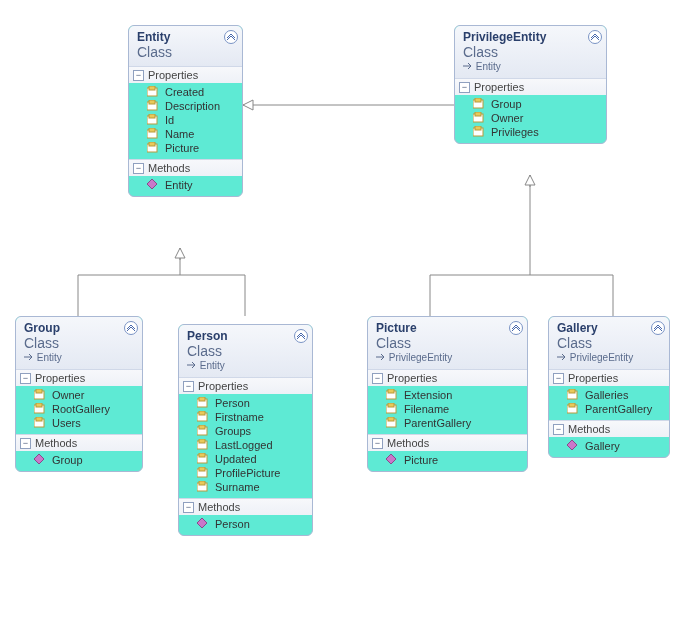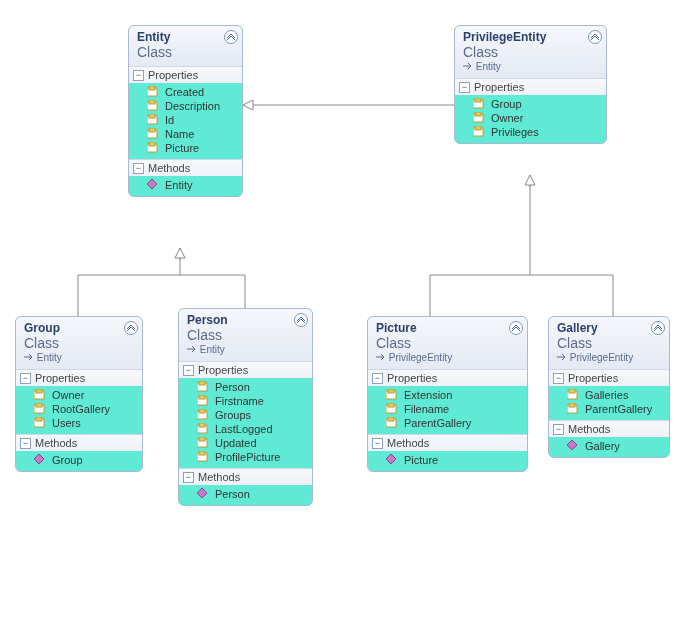--- a/index.html
+++ b/index.html
@@ -205,21 +205,21 @@
       <div class="item">
           <svg class="item-icon">
             <polygon points="5,0 10,5 5,10 0,5" fill="#c978c9" stroke="#8a4a8a"></polygon>
           </svg>
           <span>Group</span>
         </div>
     </div>
   </div>
 </div>
 
-<div class="class-box" style="left:178px;top:308px;width:135px">
+<div class="class-box" style="left:178px;top:324px;width:135px">
   <div class="class-header">
     <div class="class-title">Person</div>
     <div class="class-subtitle">Class</div>
     <div class="class-inherits"><svg class="arrow-inherit">
           <path d="M0,4 L8,4 M5,1 L8,4 L5,7" stroke="#5a6b8c" fill="none"></path>
         </svg> <span>Entity</span></div>
     <div class="collapse-btn">
         <svg width="8" height="6">
           <path d="M0,4 L4,0 L8,4 M0,6 L4,2 L8,6" stroke="#4a6aad" fill="none" stroke-width="1"></path>
         </svg>
@@ -266,20 +266,27 @@
           </svg>
           <span>Updated</span>
         </div>
       <div class="item">
           <svg class="item-icon">
             <rect x="0" y="2" width="10" height="8" fill="#fff" stroke="#b89a3a"></rect>
             <rect x="2" y="0" width="6" height="4" fill="#e8c95a" stroke="#b89a3a"></rect>
           </svg>
           <span>ProfilePicture</span>
         </div>
+      <div class="item">
+          <svg class="item-icon">
+            <rect x="0" y="2" width="10" height="8" fill="#fff" stroke="#b89a3a"></rect>
+            <rect x="2" y="0" width="6" height="4" fill="#e8c95a" stroke="#b89a3a"></rect>
+          </svg>
+          <span>Surname</span>
+        </div>
     </div>
   </div>
   <div class="section">
     <div class="section-header">
         <div class="section-toggle">−</div>
         <span>Methods</span>
       </div>
     <div class="section-items">
       <div class="item">
           <svg class="item-icon">

